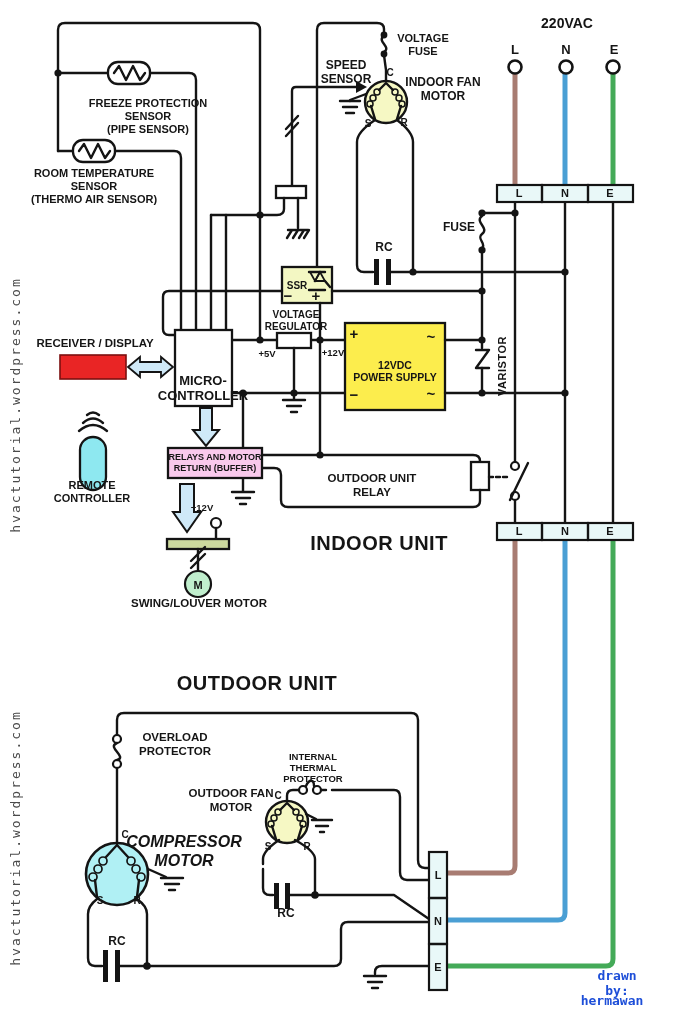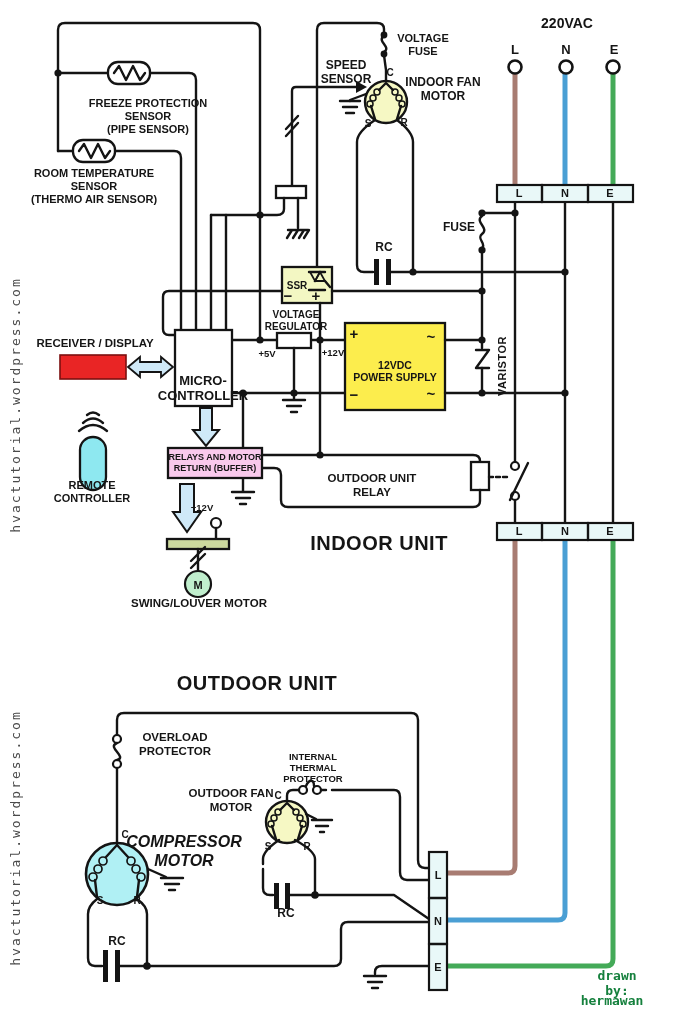--- a/index.html
+++ b/index.html
@@ -10,21 +10,21 @@
   .w5{stroke-width:5;fill:none;stroke-linecap:butt;}
   .dot{fill:#141414;stroke:none;}
   .box{stroke:#141414;stroke-width:2.3;}
   .lb{position:absolute;z-index:3;transform:translate(-50%,-50%);text-align:center;
       font-weight:bold;font-size:11px;line-height:1.18;color:#151515;white-space:pre-line;}
   .vt{writing-mode:vertical-rl;transform:translate(-50%,-50%) rotate(180deg);
       font-family:"DejaVu Sans Mono",monospace;font-weight:normal;font-size:13px;
       letter-spacing:2px;color:#4a4a4a;}
   .vt2{writing-mode:vertical-rl;transform:translate(-50%,-50%) rotate(180deg);
       font-size:11px;letter-spacing:0.5px;}
-  .mono{font-family:"DejaVu Sans Mono",monospace;font-weight:bold;font-size:13px;color:#15803d;}
+  .mono{font-family:"DejaVu Sans Mono",monospace;font-weight:bold;font-size:13px;color:#1d4ed8;}
   .title{font-size:20px;letter-spacing:0.5px;}
   .sym{font-size:15px;}
 </style>
 </head>
 <body>
 
 <div class="canvas">
 <svg width="686" height="1024" viewBox="0 0 686 1024">
 
   <g>

